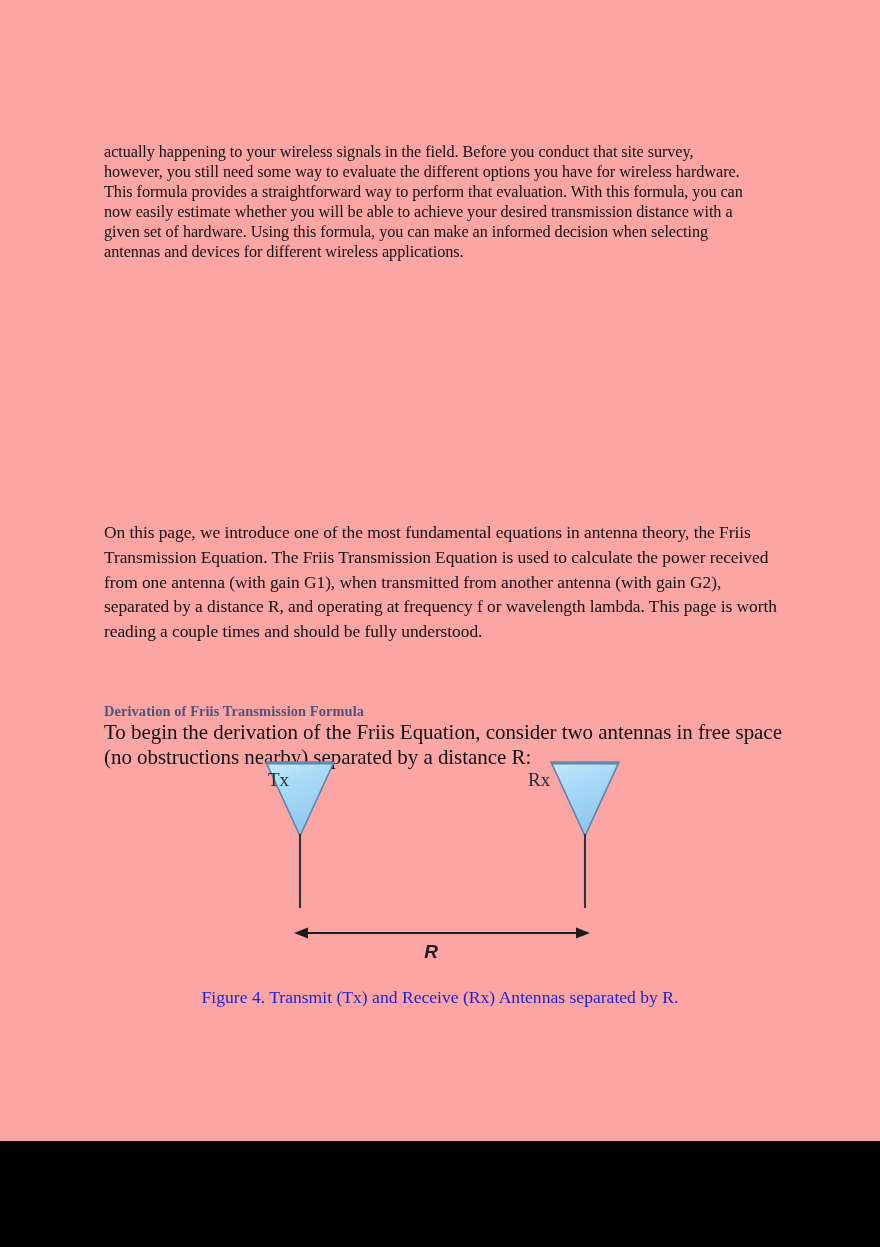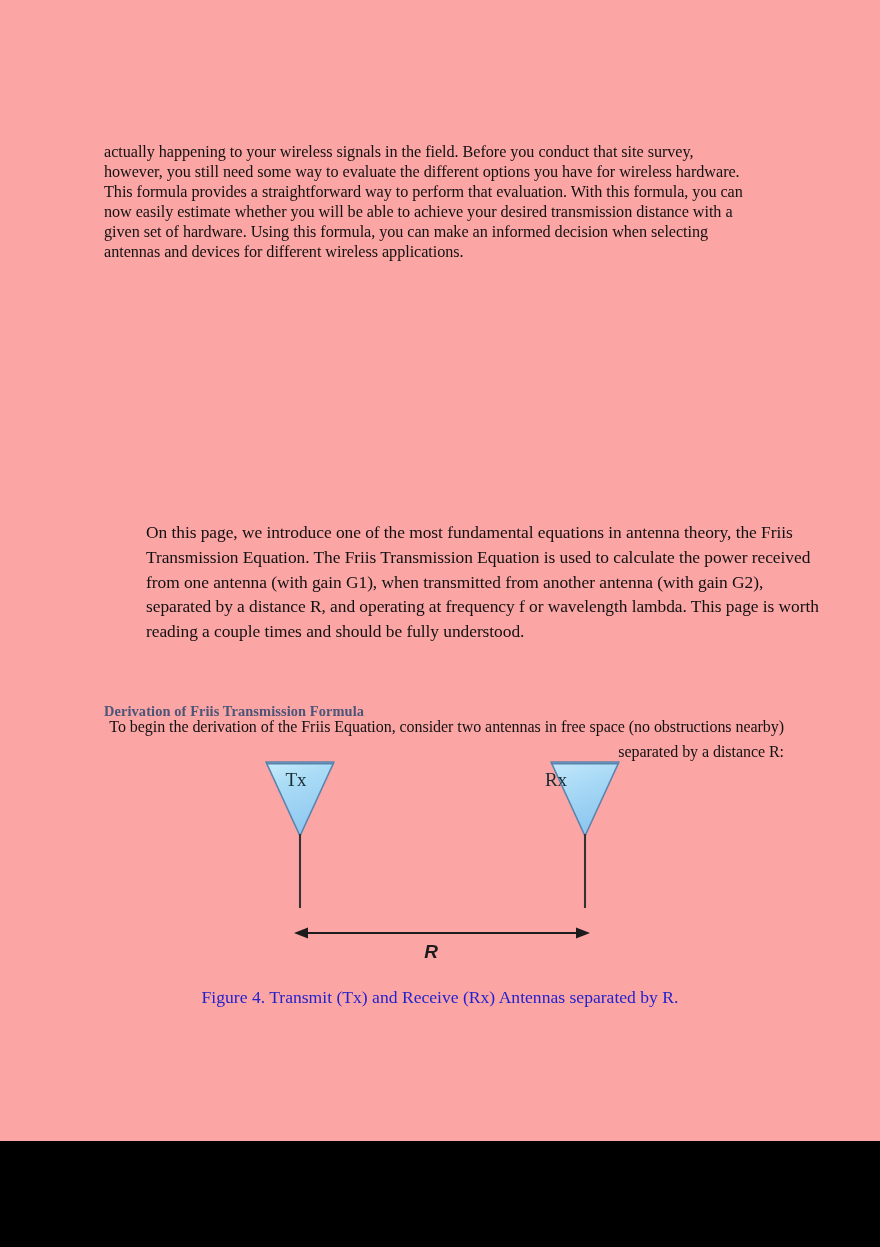--- a/index.html
+++ b/index.html
@@ -41,29 +41,27 @@
   #para-intro {
     top: 127px;
     width: 648px;
   }
 
   #para-friis {
     top: 503px;
     width: 684px;
     font-size: 17.4px;
     line-height: 24.6px;
-    margin-left: 42px;
   }
 
   #para-derivation-lead {
     top: 699px;
     width: 680px;
-    font-size: 16px;
+    font-size: 21px;
     line-height: 24.6px;
-    text-align: right;
   }
 
   .section-heading {
     position: absolute;
     left: 104px;
     top: 690px;
     font-size: 14.4px;
     line-height: 18px;
     color: #4a5578;
     font-family: "Liberation Serif", "DejaVu Serif", serif;
@@ -83,21 +81,20 @@
     position: absolute;
     left: 0;
     top: 0;
   }
 
   .antenna-label {
     position: absolute;
     font-family: "Liberation Serif", "DejaVu Serif", serif;
     font-size: 19px;
     color: #1a2b33;
-    text-align: center;
     line-height: 1;
   }
 
   #label-tx { left: 268px; top: 18px; width: 56px; }
   #label-rx { left: 528px; top: 18px; width: 56px; }
 
   .distance-label {
     position: absolute;
     left: 396px;
     top: 190px;

